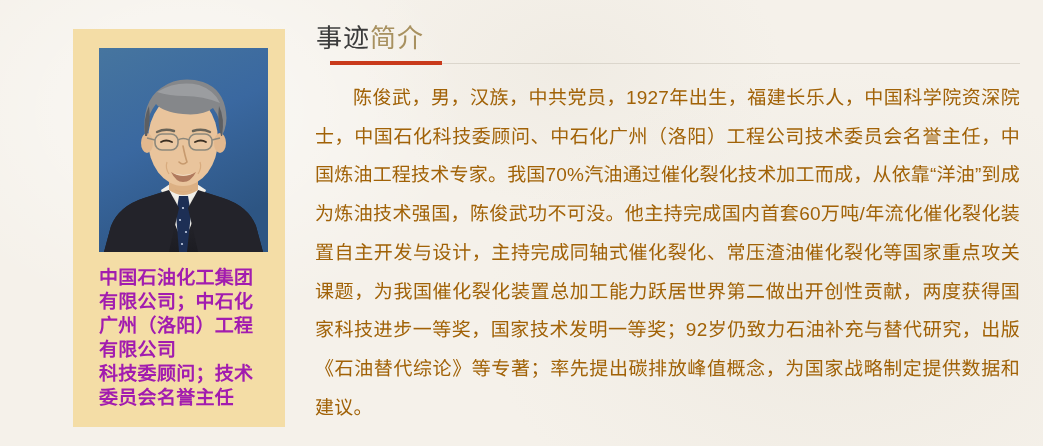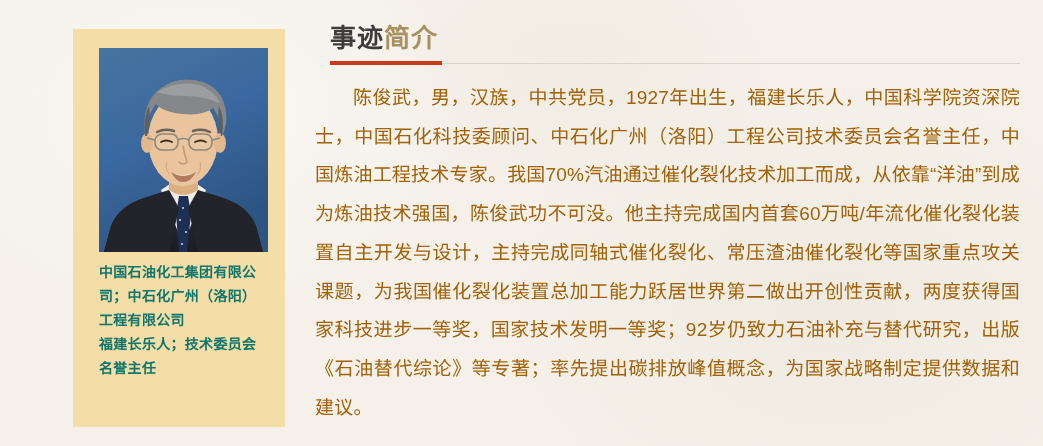--- a/index.html
+++ b/index.html
@@ -25,40 +25,40 @@
     background: #f4dda6;
   }
   .portrait {
     position: absolute;
     left: 26px; top: 19px;
     width: 169px; height: 204px;
     display: block;
   }
   .caption {
     position: absolute;
-    left: 26px; top: 231px;
+    left: 26px; top: 237px;
     width: 163px;
-    font-size: 14px;
+    font-size: 19px;
     font-weight: bold;
     line-height: 24px;
-    color: #0f766e;
+    color: #a21caf;
     letter-spacing: 0.3px;
   }
   .caption-line { display: block; }
 
   
   .section-header {
     position: absolute;
     left: 315px; top: 20px;
     width: 705px;
   }
   .section-title {
-    margin-left: 15px;
+    margin-left: 1px;
     font-size: 26px;
-    font-weight: bold;
+    font-weight: normal;
     letter-spacing: 1px;
     line-height: 36px;
   }
   .title-primary   { color: #3c3c3c; }
   .title-secondary { color: #a89160; }
   .title-rule {
     position: relative;
     margin-top: 5px;
     height: 4px;
     width: 100%;
@@ -153,21 +153,21 @@
     <path d="M74,125 Q84,130 95,125 Q84,129 74,125 Z" fill="#f3ede4"></path>
 
     <path d="M68,114 Q66,120 70,126" stroke="#d8ab7e" stroke-width="1.2" fill="none"></path>
     <path d="M101,114 Q103,120 99,126" stroke="#d8ab7e" stroke-width="1.2" fill="none"></path>
 
     <path d="M76,142 Q84,146 93,142" stroke="#d8ab7e" stroke-width="1.2" fill="none"></path>
   </svg>
 
   <div class="caption">
     <span class="caption-line">中国石油化工集团有限公司；中石化广州（洛阳）工程有限公司</span>
-    <span class="caption-line">福建长乐人；技术委员会名誉主任</span>
+    <span class="caption-line">科技委顾问；技术委员会名誉主任</span>
   </div>
 </div>
 
 <div class="section-header">
   <div class="section-title">
     <span class="title-primary">事迹</span><span class="title-secondary">简介</span>
   </div>
   <div class="title-rule">
     <div class="rule-red"></div>
     <div class="rule-gray"></div>

